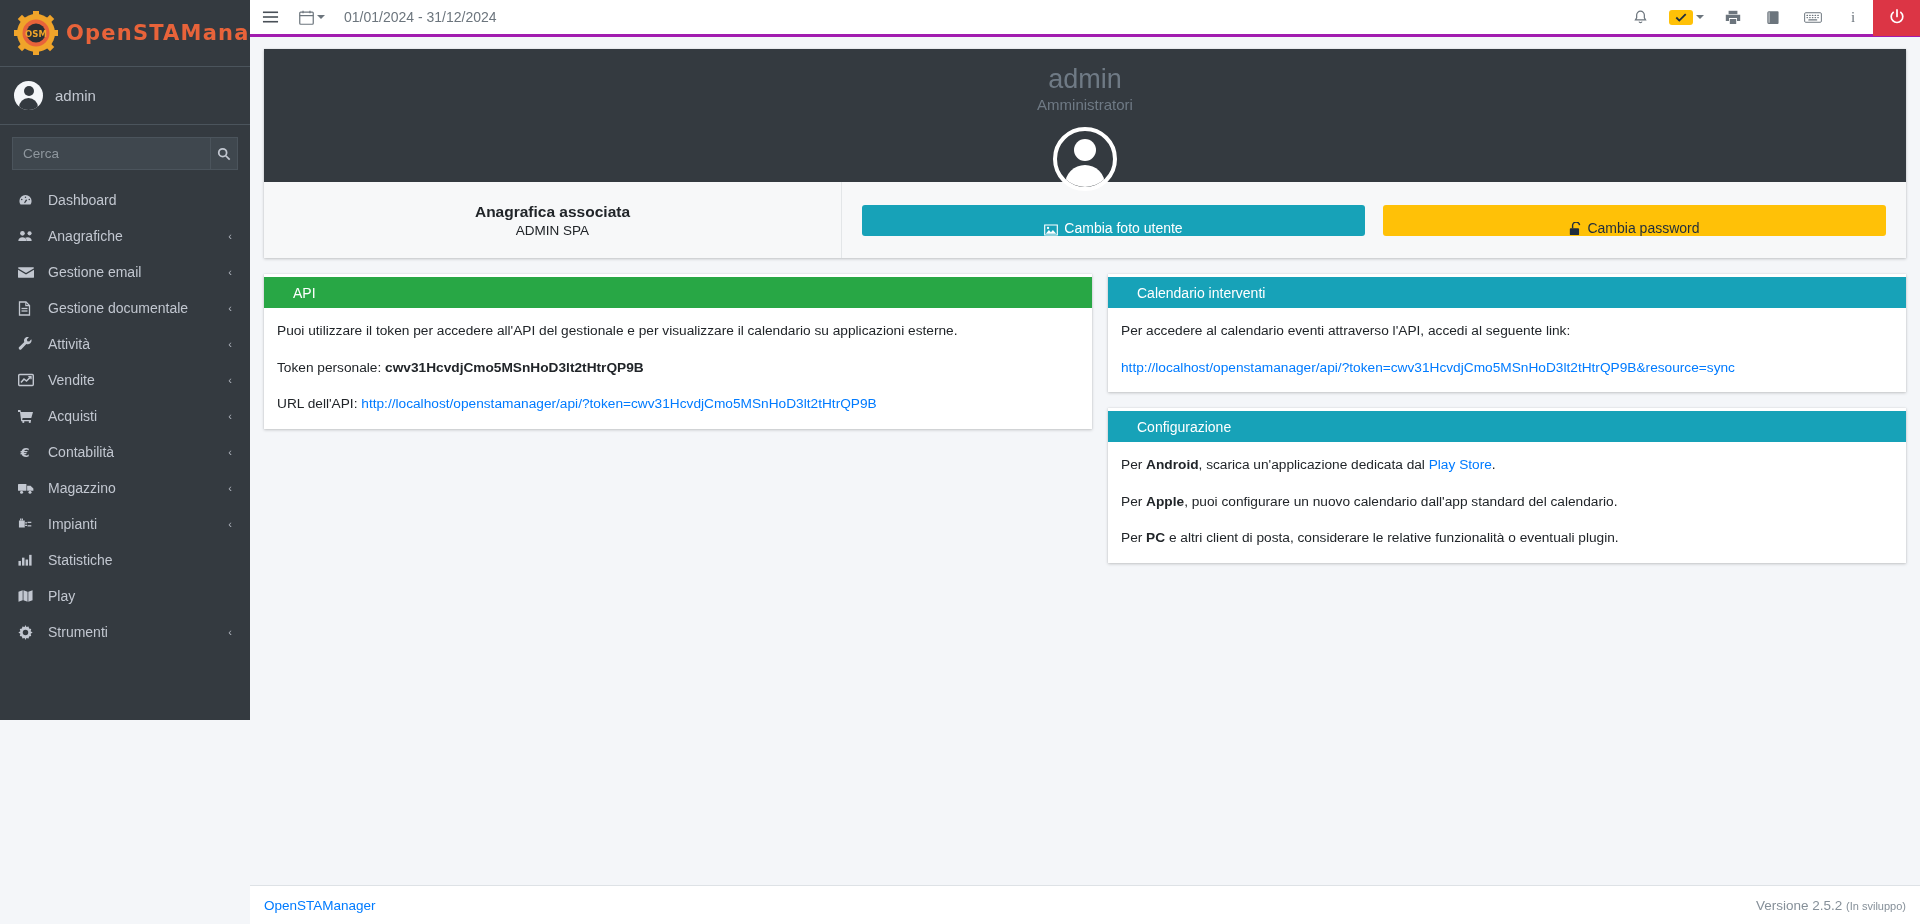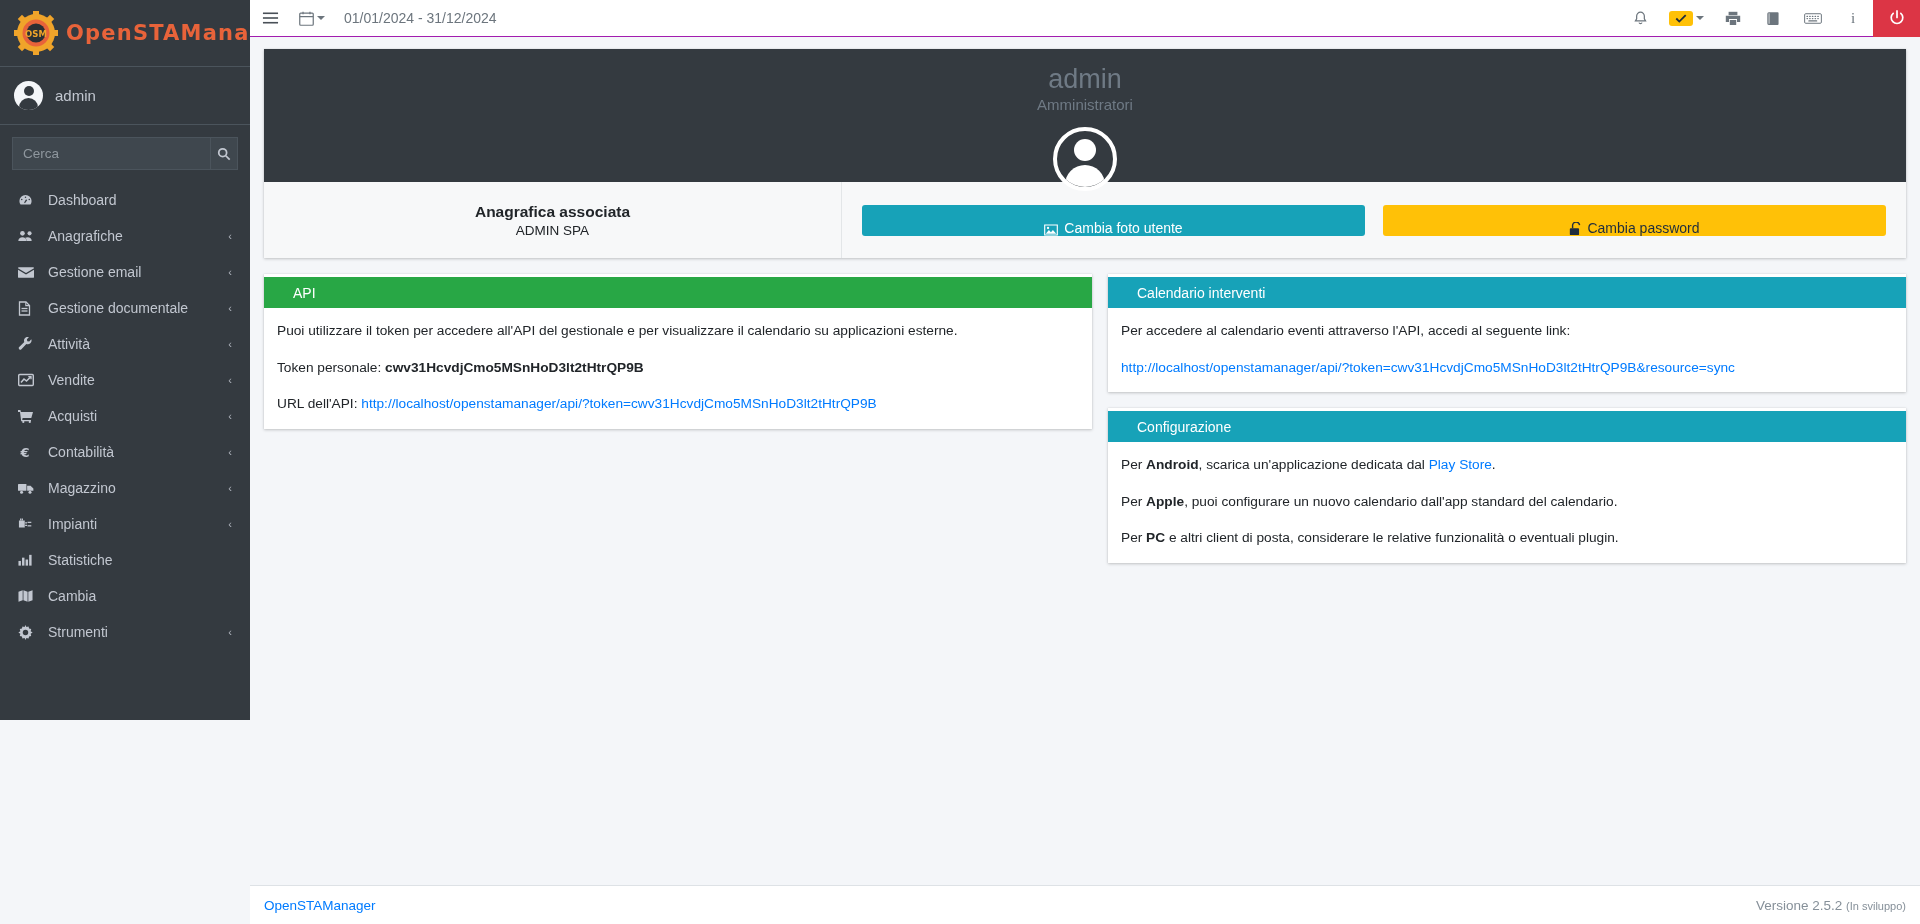--- a/index.html
+++ b/index.html
@@ -76,21 +76,21 @@
     justify-content: flex-start; margin-right: 8px;
   }
   .nav-label { flex: 1; white-space: nowrap; }
   .nav-caret { color: #c2c7d0; font-size: 11px; opacity: .85; }
 
   
   .main { flex: 1; display: flex; flex-direction: column; height: 924px; position: relative; background: #f4f6f9; }
 
   .navbar {
     height: 37px; flex: 0 0 37px; background: #fff;
-    display: flex; align-items: center; border-bottom: 1px solid #a21caf;
+    display: flex; align-items: center; border-bottom: 3px solid #a21caf;
   }
   .nb-btn {
     height: 37px; min-width: 40px; display: flex; align-items: center;
     justify-content: center; cursor: pointer; color: #6c757d; gap: 3px;
     padding: 0 9px;
   }
   .nb-date { font-size: 14px; color: #6c757d; padding: 0 10px; cursor: pointer; white-space: nowrap; }
   .nb-spacer { flex: 1; }
   .caret-dn {
     width: 0; height: 0; border-left: 4px solid transparent;
@@ -367,21 +367,21 @@
       </div>
 
       <div class="nav-item">
         <span class="nav-icon">
           <svg width="15" height="14" viewBox="0 0 16 14" fill="#c2c7d0">
             <path d="M0.5 2.4 5 0.8v10.8L0.5 13.2z"></path>
               <path d="M5.8 0.8l4.4 1.6v10.8L5.8 11.6z"></path>
             <path d="M11 2.4l4.5-1.6v10.8L11 13.2z"></path>
           </svg>
         </span>
-        <span class="nav-label">Cambia</span>
+        <span class="nav-label">Play</span>
       </div>
 
       <div class="nav-item">
         <span class="nav-icon">
           <svg width="15" height="15" viewBox="0 0 16 16" fill="#c2c7d0">
             <path d="M8 0l1 2.1 2.3-.6.5 2.3 2.3.5-.6 2.3L15.6 8l-2.1 1.4.6 2.3-2.3.5-.5 2.3-2.3-.6L8 16l-1-2.1-2.3.6-.5-2.3-2.3-.5.6-2.3L0.4 8l2.1-1.4-.6-2.3 2.3-.5.5-2.3 2.3.6z"></path>
             <circle cx="8" cy="8" r="2.9" fill="#343a40"></circle>
           </svg>
         </span>
         <span class="nav-label">Strumenti</span>

